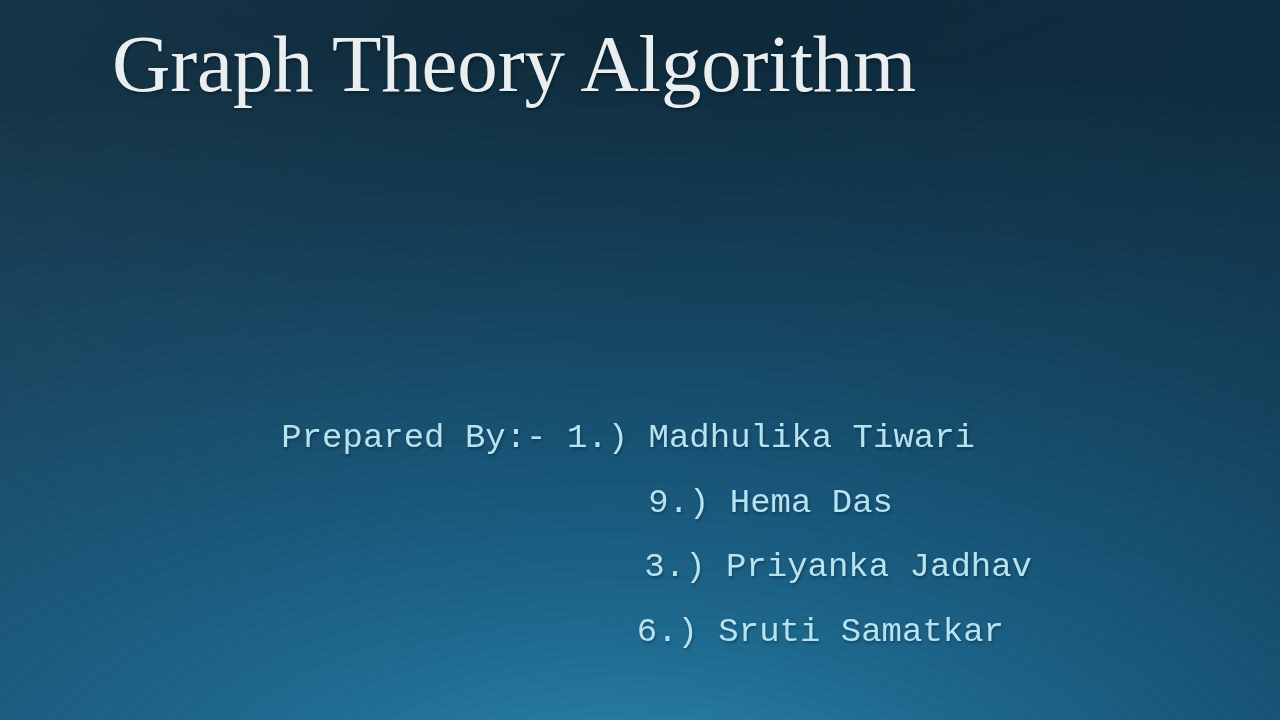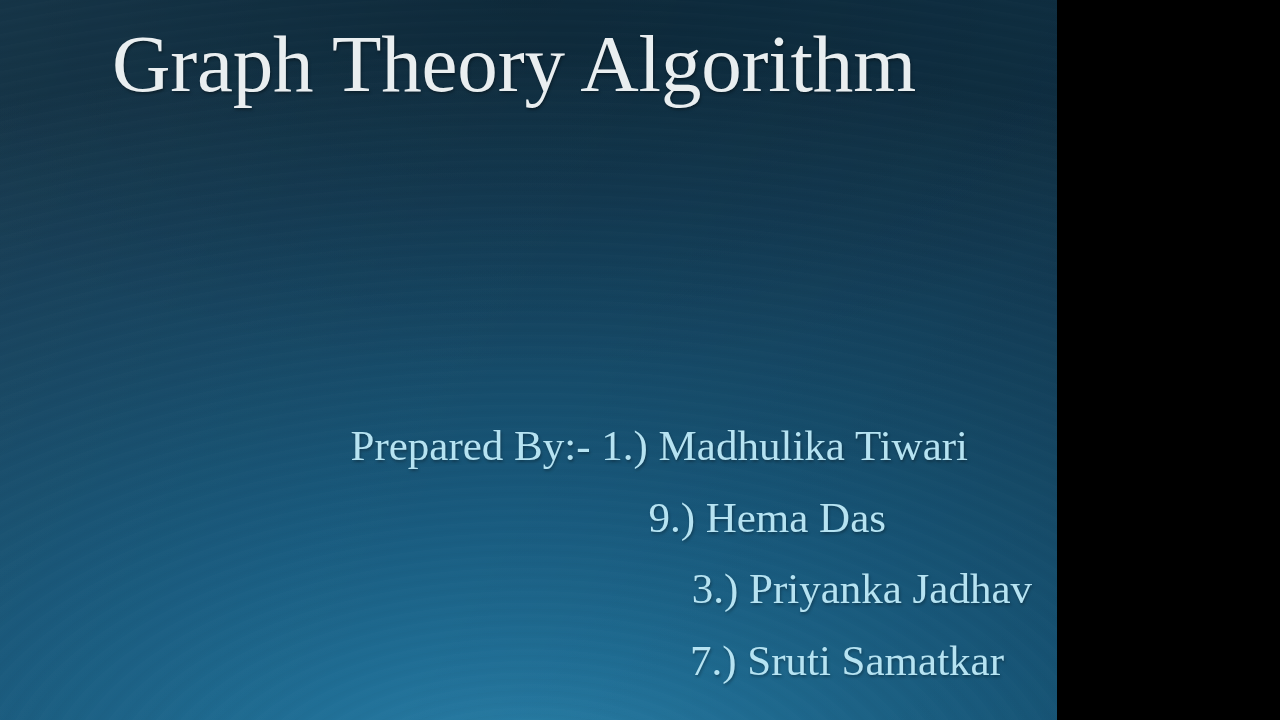--- a/index.html
+++ b/index.html
@@ -4,21 +4,21 @@
 <title>Graph Theory Algorithm</title>
 <style>
   html, body {
     margin: 0;
     padding: 0;
     background: #000;
   }
 
   .slide {
     position: relative;
-    width: 1057px;
+    width: 1280px;
     height: 720px;
     overflow: hidden;
     background-color: #0f172a;
     font-family: "DejaVu Sans", sans-serif;
   }
 
   
   .bg-base {
     position: absolute;
     inset: 0;
@@ -100,23 +100,23 @@
   
   .body-block {
     position: absolute;
     left: 120px;
     top: 404px;
     width: 860px;
     text-align: right;
   }
 
   .body-line {
-    margin: 12px;
-    font-family: Liberation Serif, serif;
-    font-size: 43px;
+    margin: 5px;
+    font-family: Liberation Mono, monospace;
+    font-size: 34px;
     font-weight: 400;
     line-height: 59.5px;
     color: #b6e3f2;
     text-shadow: 1px 2px 3px rgba(0, 0, 0, 0.30);
     white-space: nowrap;
   }
 
   .body-line.line-1 { padding-right: 0px; }
   .body-line.line-2 { padding-right: 82px; }
   .body-line.line-3 { padding-right: -0px; margin-right: -52px; text-align: right; }
@@ -133,16 +133,16 @@
   <div class="bg-vignette"></div>
 
   <div class="title-block">
     <h1 class="slide-title">Graph Theory Algorithm</h1>
   </div>
 
   <div class="body-block">
     <p class="body-line line-1">Prepared By:- 1.) Madhulika Tiwari</p>
     <p class="body-line line-2">9.) Hema Das</p>
     <p class="body-line line-3">3.) Priyanka Jadhav</p>
-    <p class="body-line line-4">7.) Sruti Samatkar</p>
+    <p class="body-line line-4">6.) Sruti Samatkar</p>
   </div>
 
 </div>
 
 </body></html>

